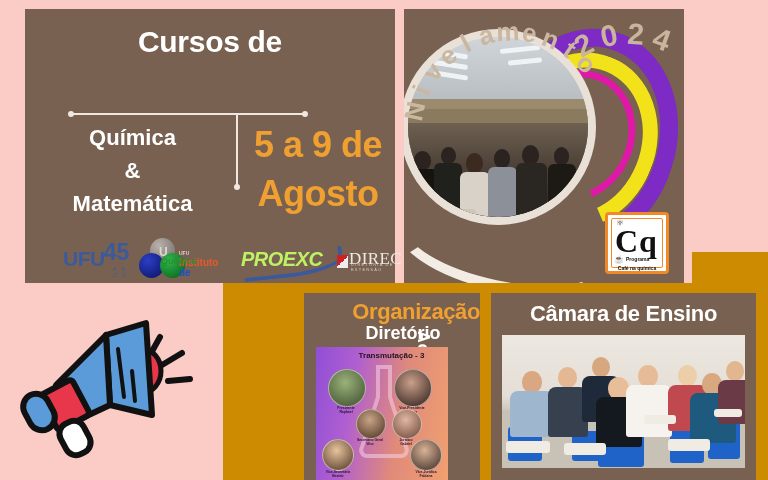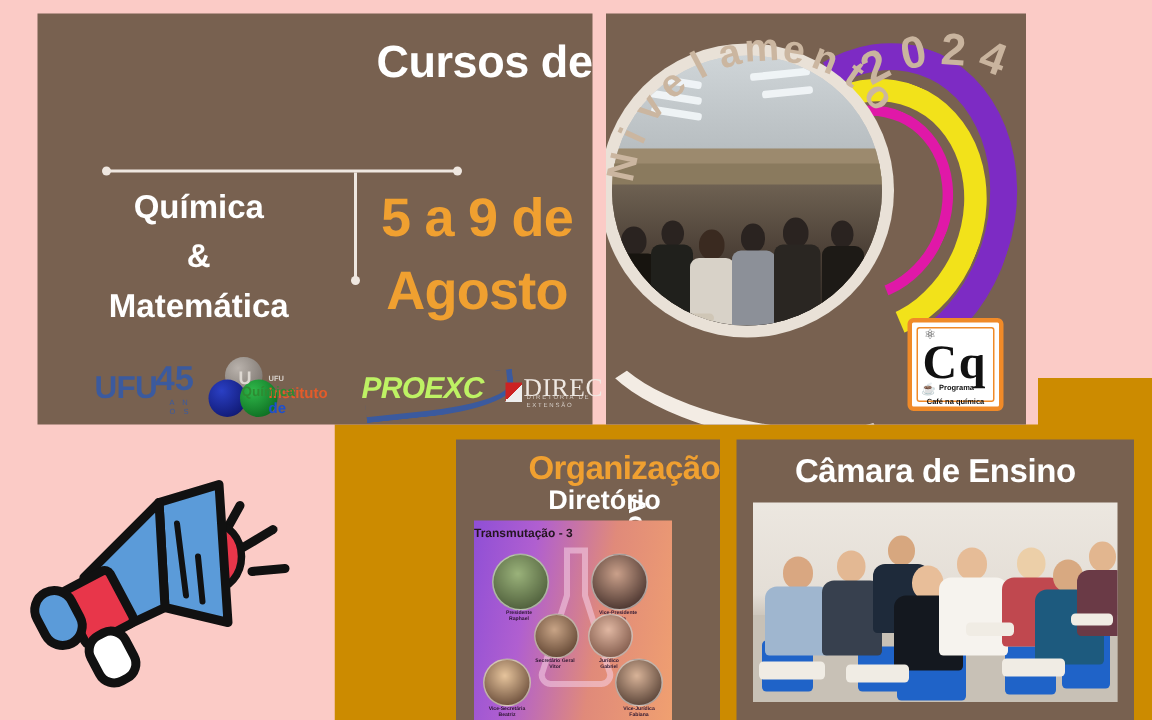--- a/index.html
+++ b/index.html
@@ -18,21 +18,21 @@
   .bg-gold-mid{position:absolute;left:223px;top:283px;width:545px;height:197px;background:#cc8b00;}
   .bg-pink-bottom{position:absolute;left:0;top:283px;width:223px;height:197px;background:#fbcbc6;}
 
   
   .panel-courses{
     position:absolute;left:25px;top:9px;width:370px;height:274px;
     background:#786150;
   }
   .courses-title{
     position:absolute;left:0;top:14px;width:370px;
-    text-align:right;color:#ffffff;
+    text-align:center;color:#ffffff;
     font-size:30px;font-weight:bold;line-height:1.28;
     letter-spacing:-0.3px;
   }
   .rule-h{
     position:absolute;left:45px;top:104px;width:236px;height:2px;background:#efe7e0;
   }
   .rule-h::before,.rule-h::after{
     content:"";position:absolute;top:-2px;width:6px;height:6px;border-radius:50%;
     background:#efe7e0;
   }
@@ -181,21 +181,21 @@
   .org-card{
     position:absolute;left:12px;top:54px;width:132px;height:133px;
     background:linear-gradient(100deg,#8f4fd6 0%,#b05fd0 28%,#e08a7a 62%,#f0a070 100%);
     overflow:hidden;
   }
   .flask{
     position:absolute;left:40px;top:16px;width:56px;height:96px;
     opacity:.55;
   }
   .org-card-title{
-    position:absolute;left:0;top:4px;width:151px;
+    position:absolute;left:0;top:4px;width:151px;text-align:center;
     color:#241520;font-size:8px;font-weight:bold;
   }
   .mbr{position:absolute;border-radius:50%;overflow:hidden;border:1px solid rgba(255,255,255,.5);}
   .mbr-lbl{position:absolute;width:44px;text-align:center;font-size:3.4px;
     font-weight:bold;color:#2b1530;line-height:1.25;}
 
   
   .panel-cam{
     position:absolute;left:491px;top:293px;width:265px;height:187px;
     background:#786150;

